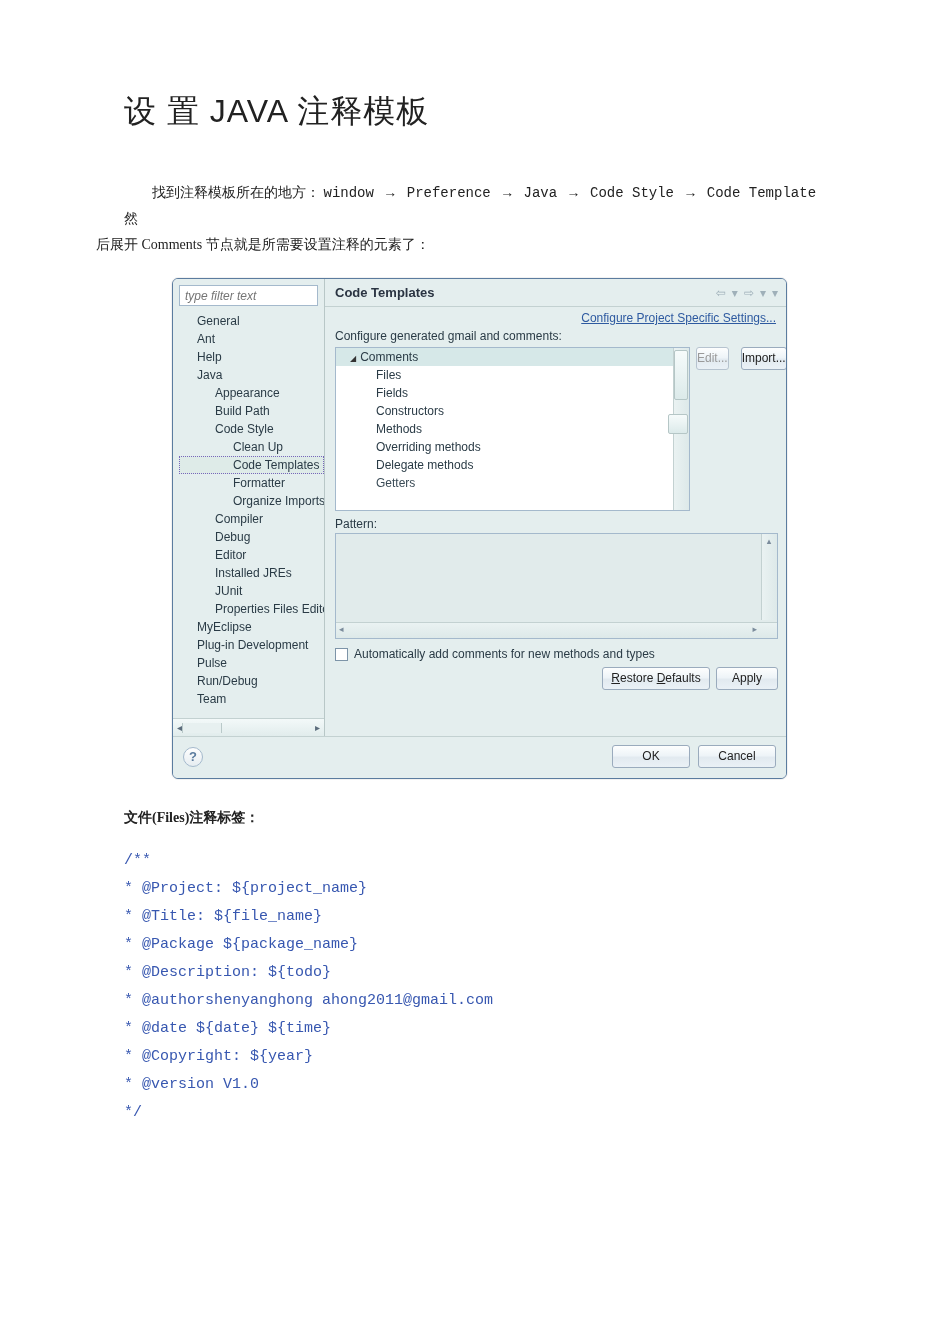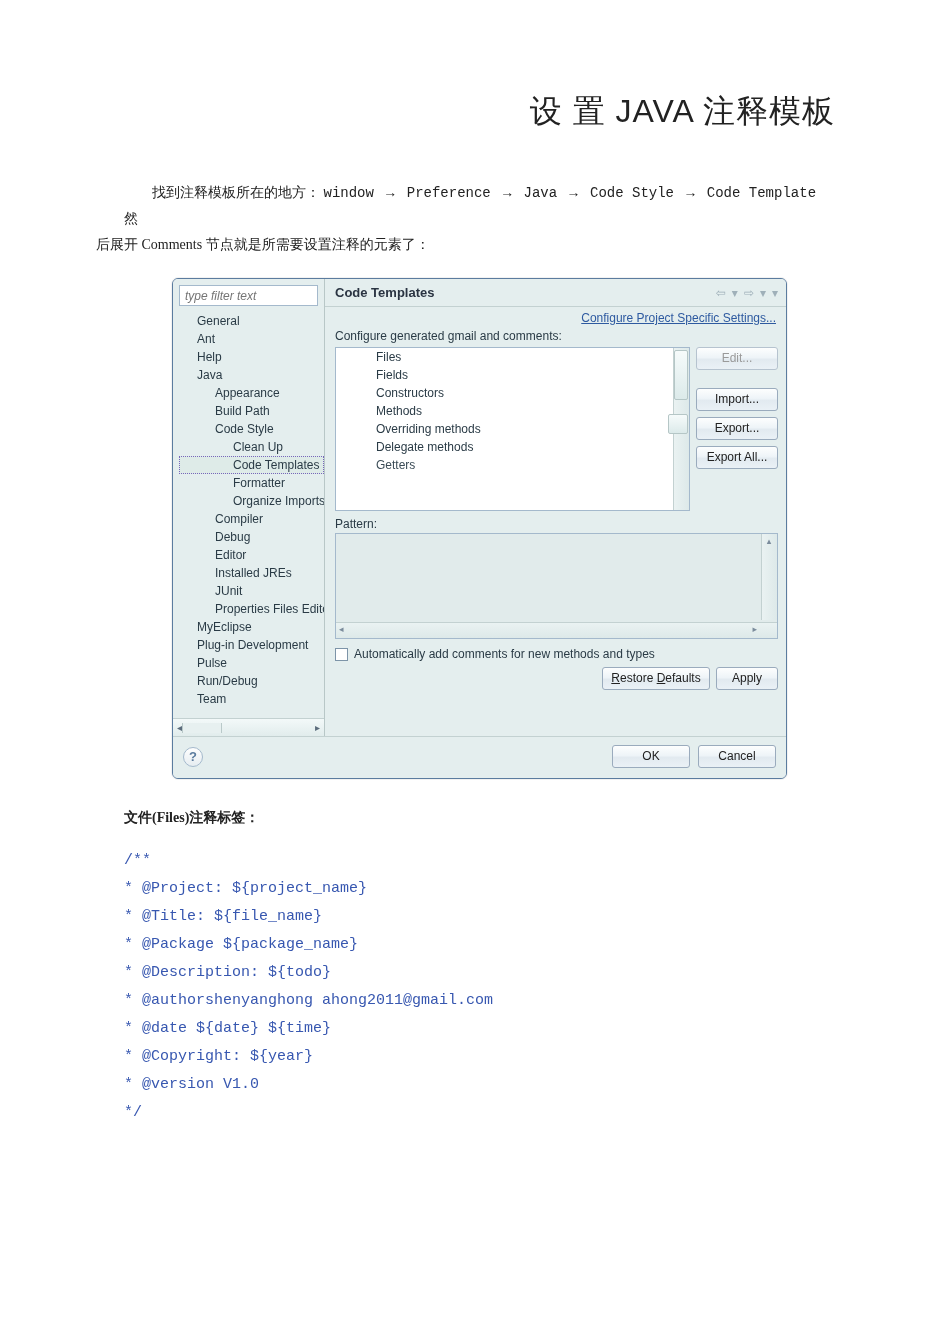--- a/index.html
+++ b/index.html
@@ -7,21 +7,21 @@
     font-family: "Microsoft YaHei", "SimSun", Arial, sans-serif;
     background: #fff;
     width: 945px;
     height: 1337px;
     color: #222;
   }
   .page {
     padding: 90px 110px 40px 124px;
   }
   h1.title {
-    text-align: right;
+    text-align: left;
     font-size: 32px;
     font-weight: 400;
     letter-spacing: 1px;
     margin-bottom: 45px;
   }
   .intro {
     font-size: 14px;
     line-height: 26px;
     margin-bottom: 20px;
     text-indent: 2em;
@@ -136,21 +136,21 @@
   .thumb{ position:absolute; right:1px; top:2px; width:14px; height:50px;
     background:linear-gradient(#f6fbfb,#dceaea);
     border:1px solid #b5c6c6; border-radius:2px;}
   .thumb.mid{position:absolute;top:66px;height:20px;}
   .tb-item{ padding:2px 3px 2px 18px; font-size:12px; color:#2a3b46;}
   .tb-item.root{ padding-left:14px;}
   .tb-item.root::before{ content:"◢"; font-size:8px; margin-right:4px; color:#333;}
   .tb-item.child{ padding-left:40px;}
   .tb-item.sel{ background:#d6e8e8;}
   .tb-item.last{ color:#3a4b56;}
-  .btn-col{ width:82px; display:flex; flex-direction:column; gap:6px;}
+  .btn-col{ width:82px; display:flex; gap:6px;}
   .btn{
     height:23px; border:1px solid #9aabbd; border-radius:3px;
     background:linear-gradient(#fdfefe 0%,#eef4f8 45%,#e2eaf0 55%,#eaf1f6 100%);
     font-size:12px; color:#222; text-align:center; line-height:21px;
     white-space:nowrap;
   }
   .btn.disabled{ color:#9a9a9a; border-color:#b6c3cf;}
   .pat-label{ padding:0 10px 2px; font-size:12px; color:#2a3b46;}
   .patternbox{
     margin:0 8px 6px 10px; height:106px;
@@ -254,20 +254,21 @@
               <span>⇨</span>
                 <span>▾</span>
               <span>▾</span>
             </span>
           </div>
           <div class="conf-link">Configure Project Specific Settings...</div>
           <div class="sub-label">Configure generated gmail and comments:</div>
 
           <div class="mid">
             <div class="treebox">
+              <div class="tb-item root sel">Comments</div>
               <div id="comments-children">
                   <div class="tb-item child">Files</div>
                   <div class="tb-item child">Fields</div>
                   <div class="tb-item child">Constructors</div>
                   <div class="tb-item child">Methods</div>
                   <div class="tb-item child">Overriding methods</div>
                   <div class="tb-item child">Delegate methods</div>
                   <div class="tb-item child last">Getters</div>
                 </div>
               <div class="vbar">

